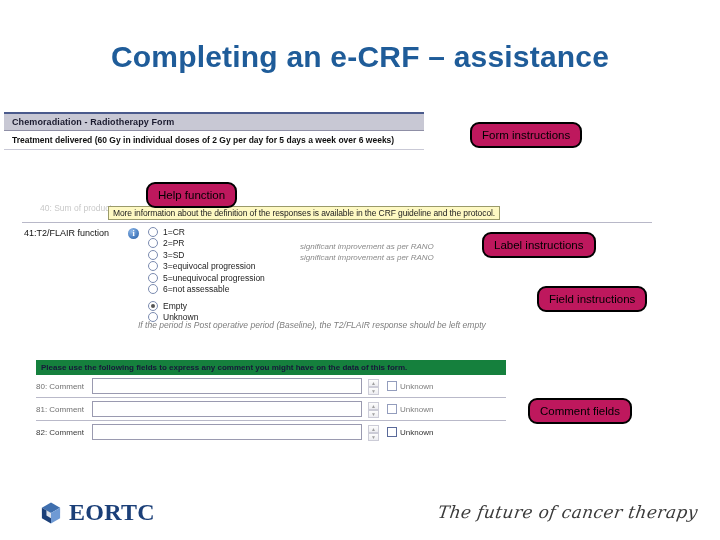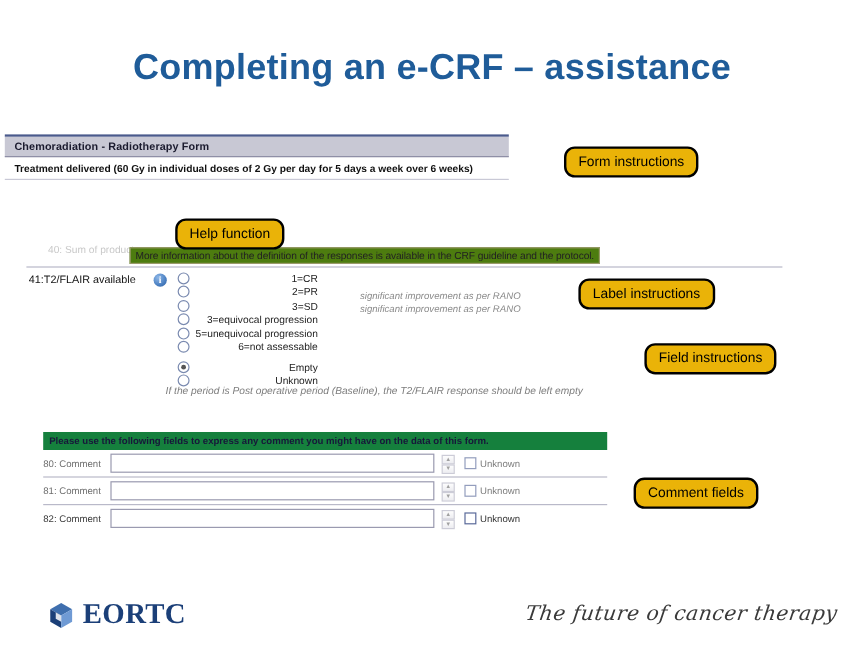--- a/index.html
+++ b/index.html
@@ -66,21 +66,21 @@
     color: #9a9a9a;
     opacity: 0.55;
     white-space: nowrap;
   }
 
   
   .help-tip {
     position: absolute;
     left: 108px;
     top: 206px;
-    background: #4d7c0f;
+    background: #fef9c3;
     border: 1px solid #9a9a6a;
     font-size: 8.5px;
     color: #222;
     padding: 1px 4px;
     white-space: nowrap;
     letter-spacing: -0.1px;
   }
 
   
   .q-rule {
@@ -119,21 +119,20 @@
     left: 148px;
     top: 226px;
   }
   .opt {
     display: flex;
     align-items: center;
     height: 11.5px;
     font-size: 8.5px;
     color: #222;
     white-space: nowrap;
-    justify-content: space-between;
   }
   .opt .radio {
     width: 8px;
     height: 8px;
     border: 1px solid #7b8bb0;
     border-radius: 50%;
     background: #fff;
     margin-right: 5px;
     position: relative;
     flex: none;
@@ -241,21 +240,21 @@
     background: #fff;
     margin-right: 3px;
     flex: none;
   }
   .comment-row.last .c-label,
   .comment-row.last .c-unknown { opacity: 1; }
 
   
   .callout {
     position: absolute;
-    background: #eab308;
+    background: #be185d;
     border: 2px solid #000000;
     border-radius: 9px;
     font-size: 11.5px;
     color: #000;
     padding: 5px 10px;
     white-space: nowrap;
     text-align: center;
     font-family: "Liberation Sans", sans-serif;
   }
 
@@ -301,21 +300,21 @@
 <div class="form-block">
   <div class="form-titlebar">Chemoradiation - Radiotherapy Form</div>
   <div class="form-subline">Treatment delivered (60 Gy in individual doses of 2 Gy per day for 5 days a week over 6 weeks)</div>
 </div>
 
 <div class="faded-row">40: Sum of products</div>
 
 <div class="help-tip">More information about the definition of the responses is available in the CRF guideline and the protocol.</div>
 
 <div class="q-rule"></div>
-<div class="q-label">41:T2/FLAIR available</div>
+<div class="q-label">41:T2/FLAIR function</div>
 <div class="info-icon">i</div>
 
 <div class="options">
   <div class="opt">
     <span class="radio"></span>
     <span>1=CR</span>
   </div>
   <div class="opt">
     <span class="radio"></span>
     <span>2=PR</span>

